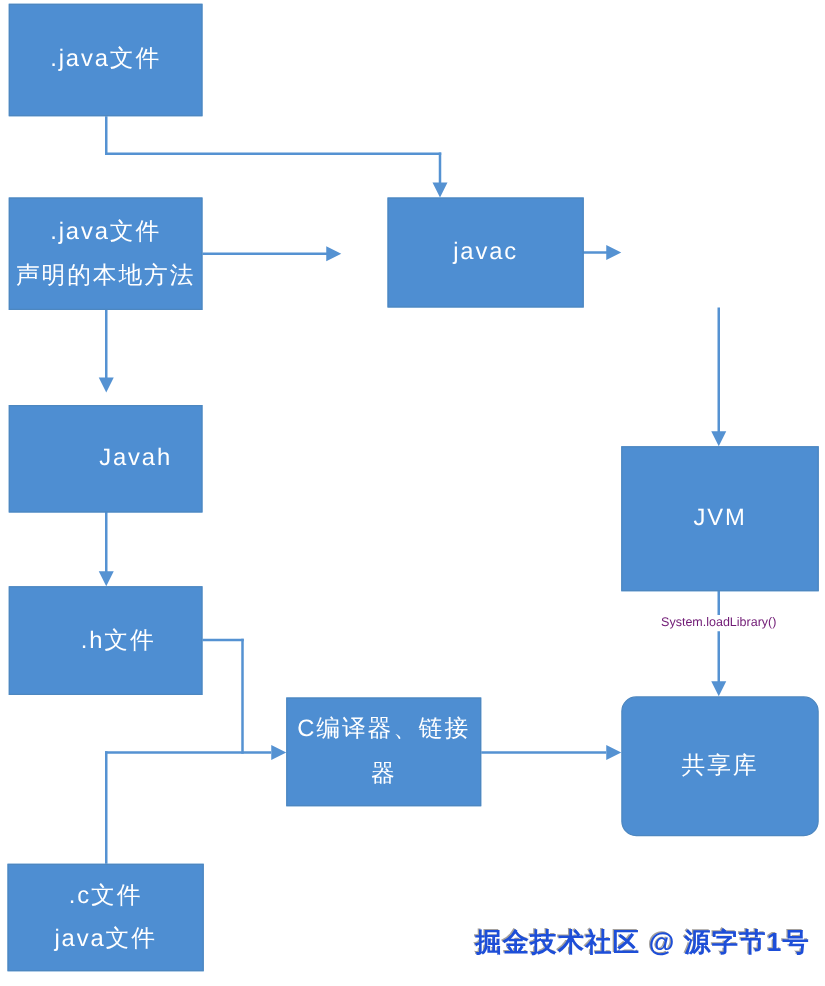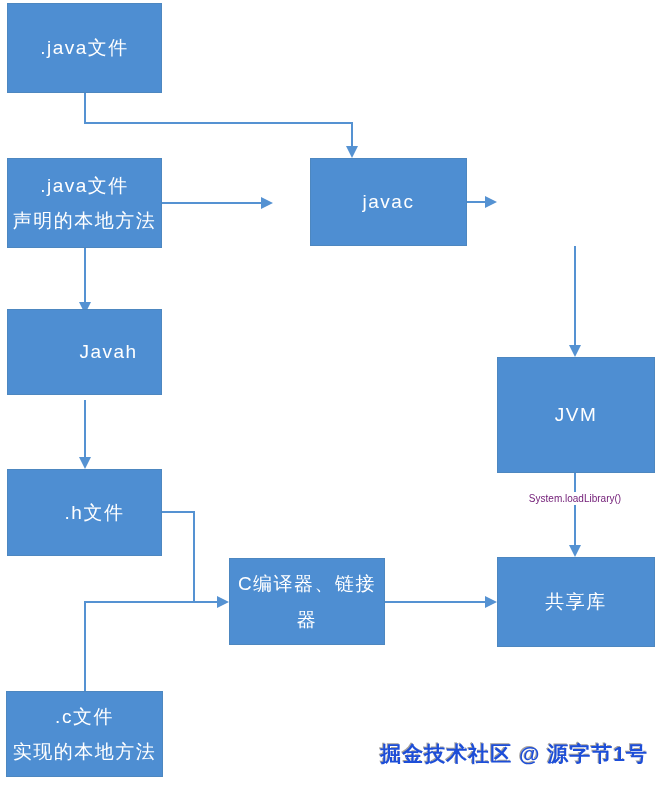--- a/index.html
+++ b/index.html
@@ -52,25 +52,25 @@
     color:#1d4ed8;
     text-shadow:1px 1px 0 #ffffff,-1px -1px 0 #a5a19d;
     white-space:nowrap;
   }
 
   
   #n-java-file  {left:7px;  top:3px;   width:155px;height:90px;}
   #n-java-native{left:7px;  top:158px; width:155px;height:90px;}
   #n-javac      {left:273px;top:158px; width:157px;height:88px;margin-left:37px;}
   #n-class-file {left:497px;top:158px; width:158px;height:88px;}
-  #n-javah      {left:7px;  top:309px; width:155px;height:86px;padding-left:48px;}
+  #n-javah      {left:7px;  top:324px; width:155px;height:86px;padding-left:48px;}
   #n-h-file     {left:7px;  top:469px; width:155px;height:87px;padding-left:20px;}
   #n-jvm        {left:497px;top:357px; width:158px;height:116px;}
   #n-c-compiler {left:229px;top:558px; width:156px;height:87px;}
-  #n-shared-lib {left:497px;top:557px; width:158px;height:90px;}
+  #n-shared-lib {left:497px;top:557px; width:158px;height:112px;border-radius:12px;}
   #n-c-file     {left:6px;  top:691px; width:157px;height:86px;}
 </style>
 </head>
 <body>
 
 <div id="canvas">
 
   <div class="vline" style="left:84px;top:93px;height:31px;"></div>
   <div class="hline" style="left:84px;top:122px;width:269px;"></div>
   <div class="vline" style="left:351px;top:122px;height:25px;"></div>
@@ -108,17 +108,17 @@
   <div class="node" id="n-java-file">.java文件</div>
   <div class="node" id="n-java-native">.java文件
 声明的本地方法</div>
   <div class="node" id="n-javac">javac</div>
   <div class="node" id="n-javah">Javah</div>
   <div class="node" id="n-h-file">.h文件</div>
   <div class="node" id="n-jvm">JVM</div>
   <div class="node" id="n-c-compiler">C编译器、链接器</div>
   <div class="node" id="n-shared-lib">共享库</div>
   <div class="node" id="n-c-file">.c文件
-实现的本地方法</div>
+java文件</div>
 
   <div class="watermark">掘金技术社区 @ 源字节1号</div>
 
 </div>
 
 </body></html>

